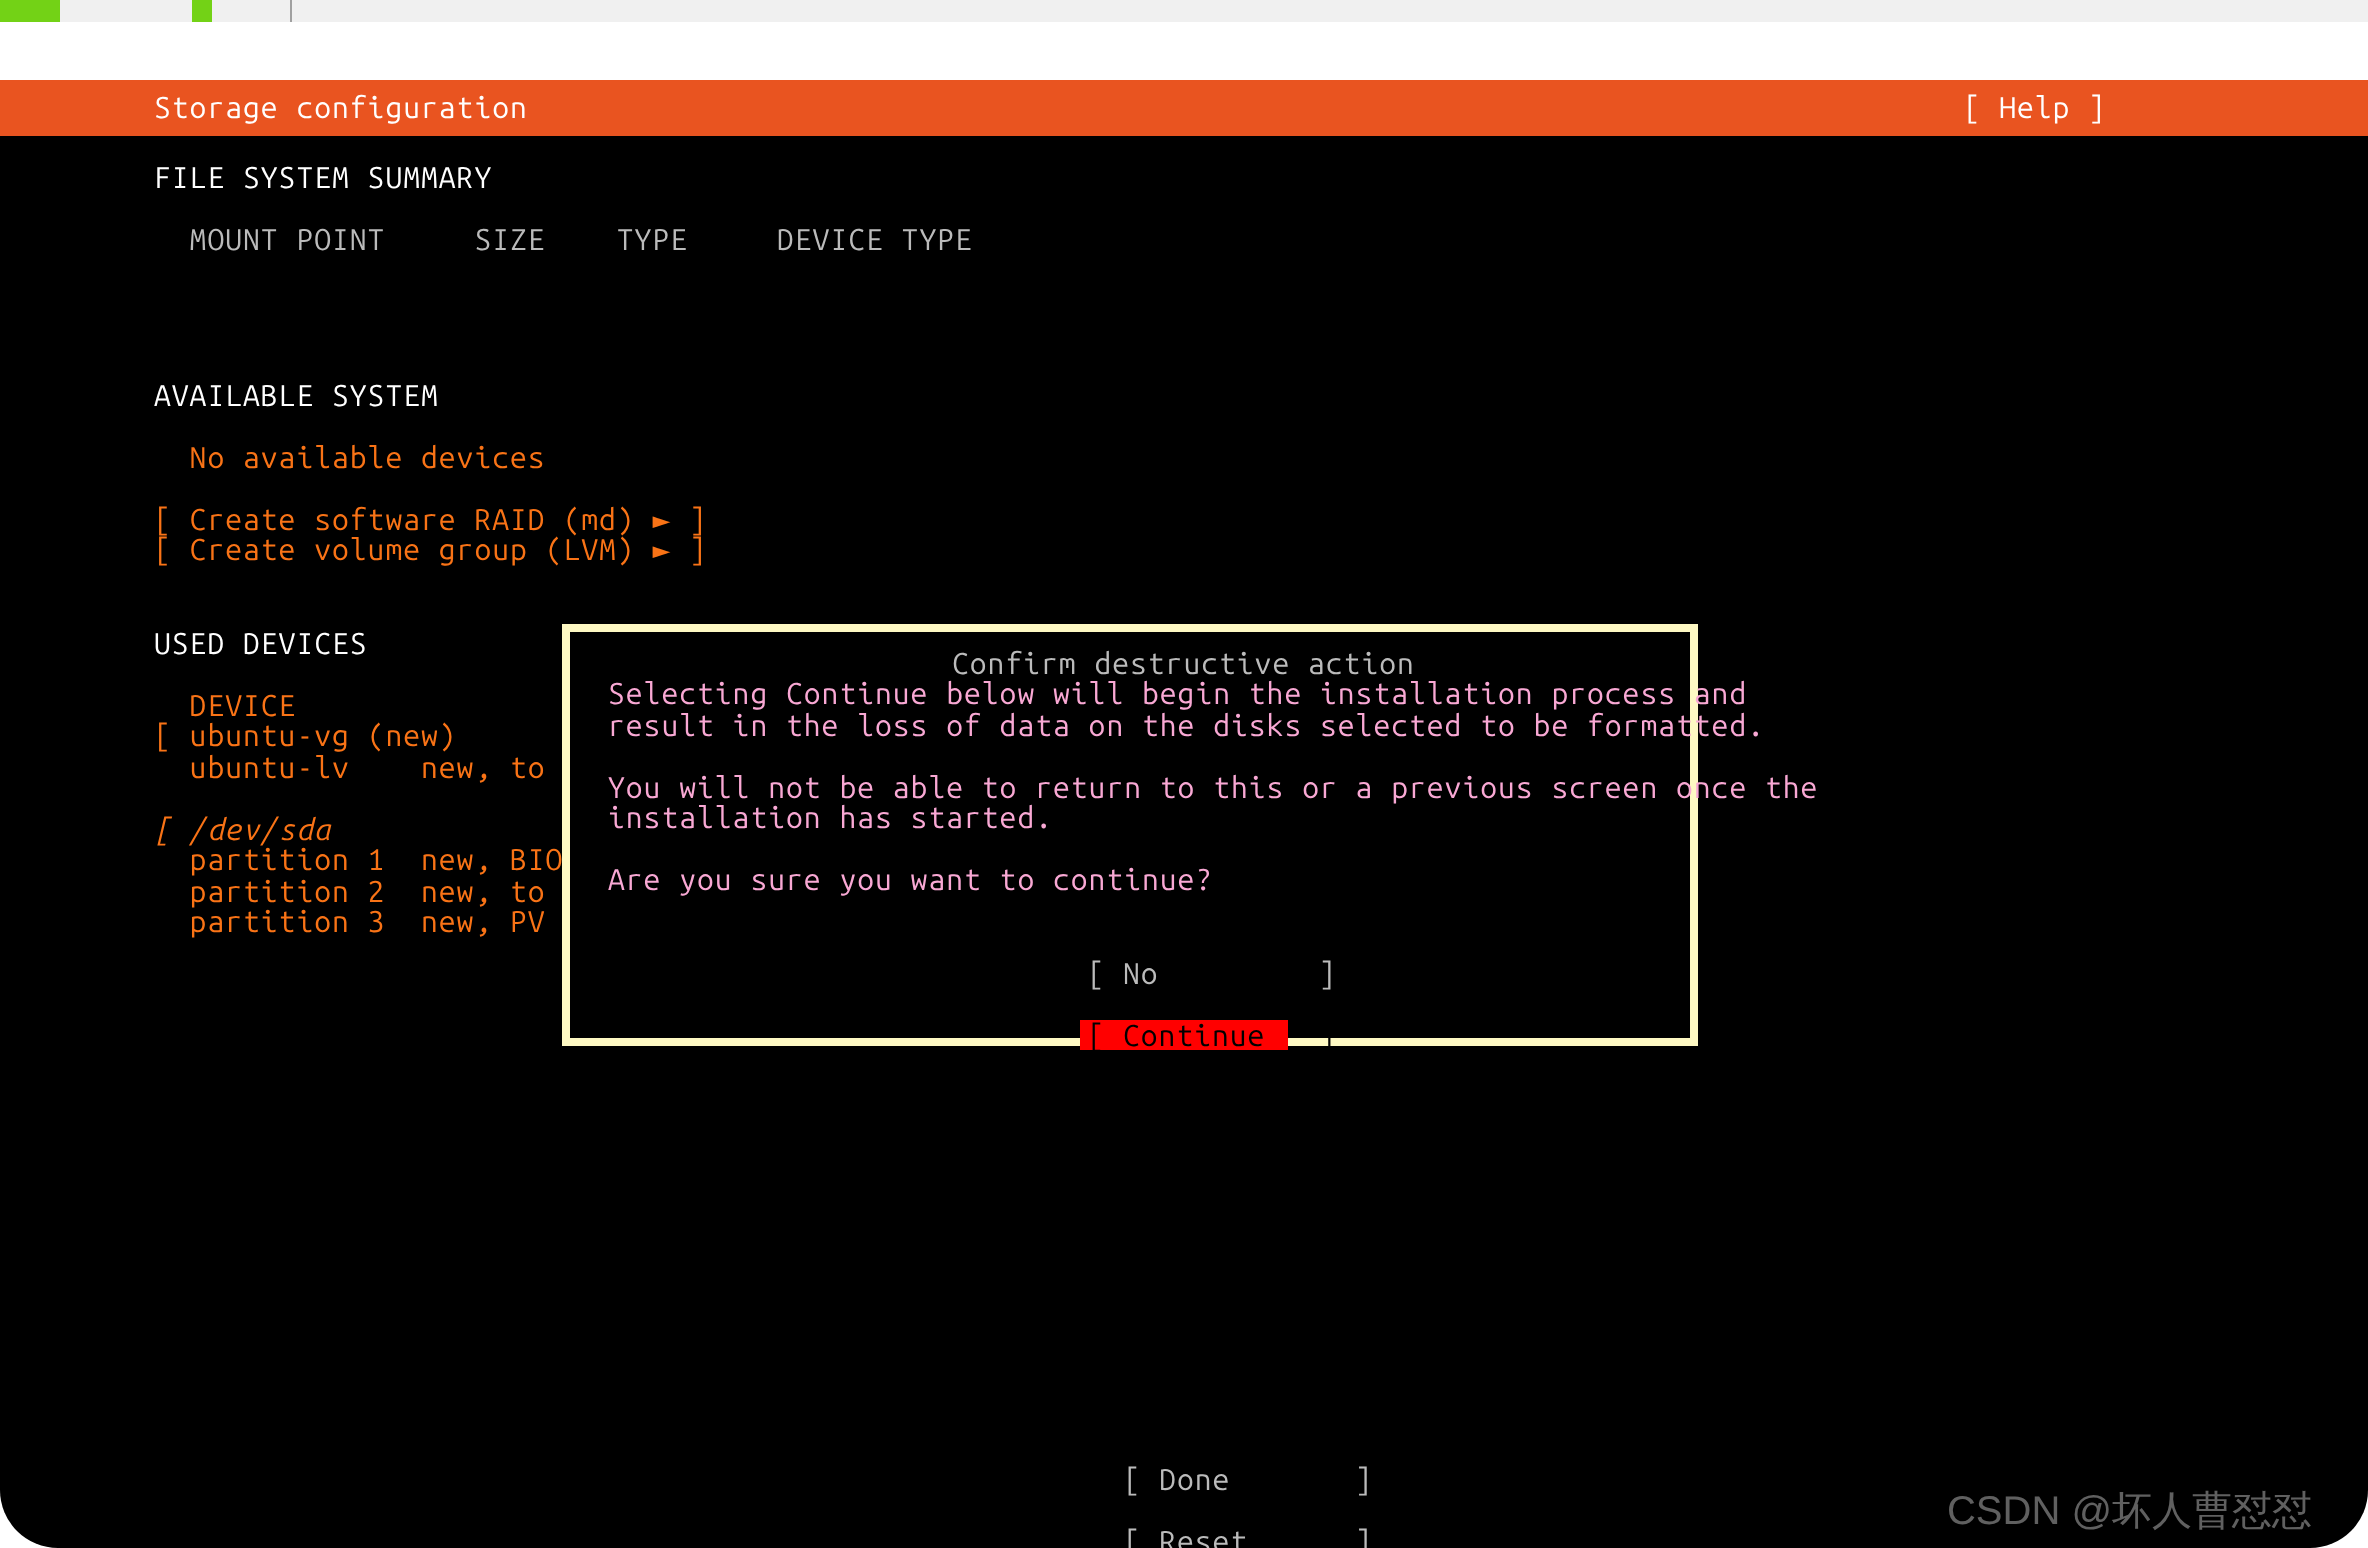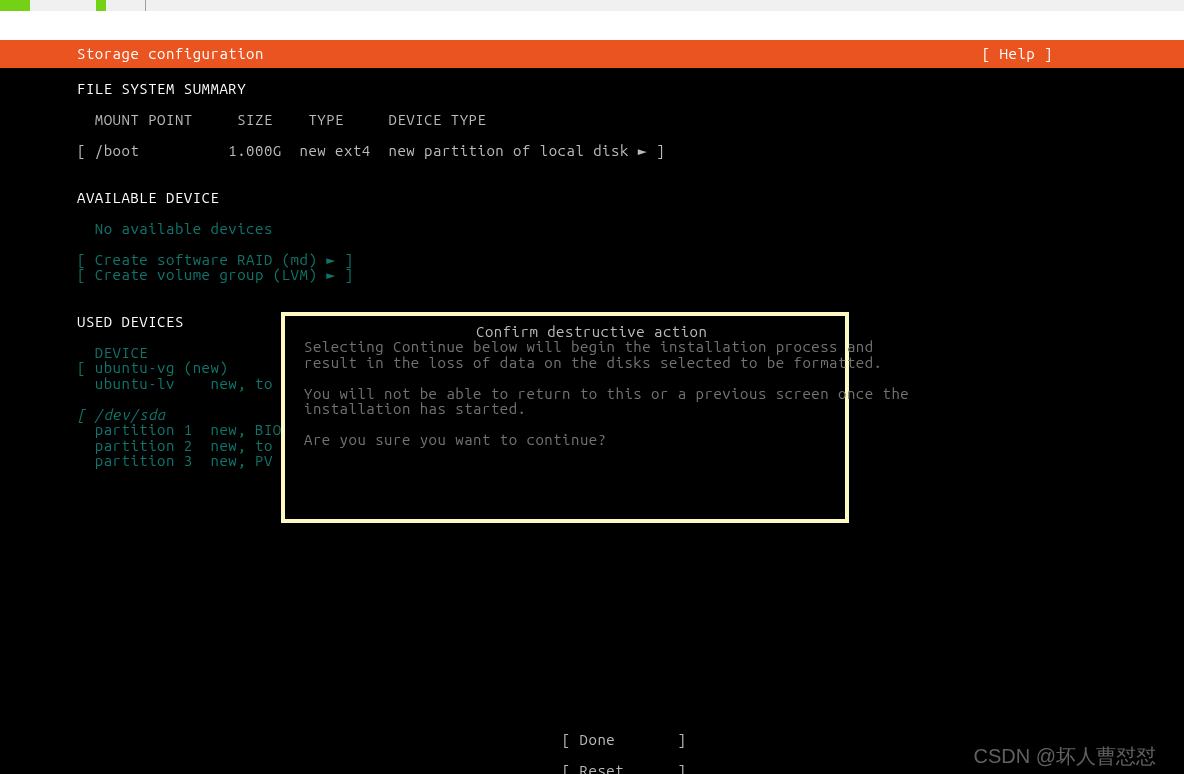--- a/index.html
+++ b/index.html
@@ -48,20 +48,21 @@
   .terminal {
     position: absolute;
     left: 0;
     top: 11px;
     width: 1184px;
     height: 763px;
     background: #000000;
     color: #bbbbbb;
     white-space: pre;
     letter-spacing: 0.5px;
+    border-radius: 29px;
   }
   .gap {
     position: absolute;
     left: 0; top: 0;
     width: 1184px; height: 29px;
     background: #ffffff;
   }
 
   
   .header {
@@ -77,21 +78,21 @@
     position: absolute;
     left: 77px;
     top: 6px;
   }
   .header .help {
     position: absolute;
     right: 131px;
     top: 6px;
   }
 
-  .gray { color: #0f766e; }
+  .gray { color: #f97316; }
   .white { color: #ffffff; text-align: center; }
 
   .line {
     position: absolute;
     left: 77px;
   }
 
   
   .dialog {
     position: absolute;
@@ -113,21 +114,21 @@
   .dialog-title {
     display: inline-block;
     background: #000000;
     padding: 0 8px;
     color: #bbbbbb;
   }
   .dialog-body {
     position: absolute;
     left: 19px;
     top: 23px;
-    color: #737373;
+    color: #f9a8d4;
     white-space: pre;
   }
   .dialog-buttons {
     position: absolute;
     left: 0;
     width: 100%;
     top: 147px;
     text-align: center;
   }
   .dlg-btn {
@@ -187,24 +188,23 @@
 
   
   <div class="header">
     <span class="title">Storage configuration</span>
     <span class="help">[ Help ]</span>
   </div>
 
   
   <div class="line white" style="top:70px;">FILE SYSTEM SUMMARY</div>
   <div class="line" style="top:101px;">  MOUNT POINT     SIZE    TYPE     DEVICE TYPE</div>
-  <div class="line" style="top:132px;">[ /boot          1.000G  new ext4  new partition of local disk ► ]</div>
-
-  
-  <div class="line white" style="top:179px;">AVAILABLE DEVICE</div>
+
+  
+  <div class="line white" style="top:179px;">AVAILABLE SYSTEM</div>
   <div class="line gray" style="top:210px;">  No available devices</div>
   <div class="line gray" style="top:241px;">[ Create software RAID (md) ► ]</div>
   <div class="line gray" style="top:256px;">[ Create volume group (LVM) ► ]</div>
 
   
   <div class="line white" style="top:303px;">USED DEVICES</div>
   <div class="line gray" style="top:334px;">  DEVICE</div>
   <div class="line gray" style="top:349px;">[ ubuntu-vg (new)</div>
   <div class="line gray" style="top:365px;">  ubuntu-lv    new, to</div>
   <div class="line gray" style="top:396px;font-style:italic;">[ /dev/sda</div>
@@ -217,20 +217,24 @@
     <div class="dialog-title-wrap">
       <span class="dialog-title">Confirm destructive action</span>
     </div>
     <div class="dialog-body">Selecting Continue below will begin the installation process and
 result in the loss of data on the disks selected to be formatted.
 
 You will not be able to return to this or a previous screen once the
 installation has started.
 
 Are you sure you want to continue?</div>
+    <div class="dialog-buttons">
+      <span class="dlg-btn btn-no">[ No         ]</span><br>
+      <span class="dlg-btn btn-continue">[ Continue   ]</span>
+    </div>
   </div>
 
   
   <div class="bottom-actions">
     <span class="btm-btn">[ Done       ]</span><br>
     <span class="btm-btn">[ Reset      ]</span><br>
     
   </div>
 
   <div class="watermark">CSDN @坏人曹怼怼</div>

